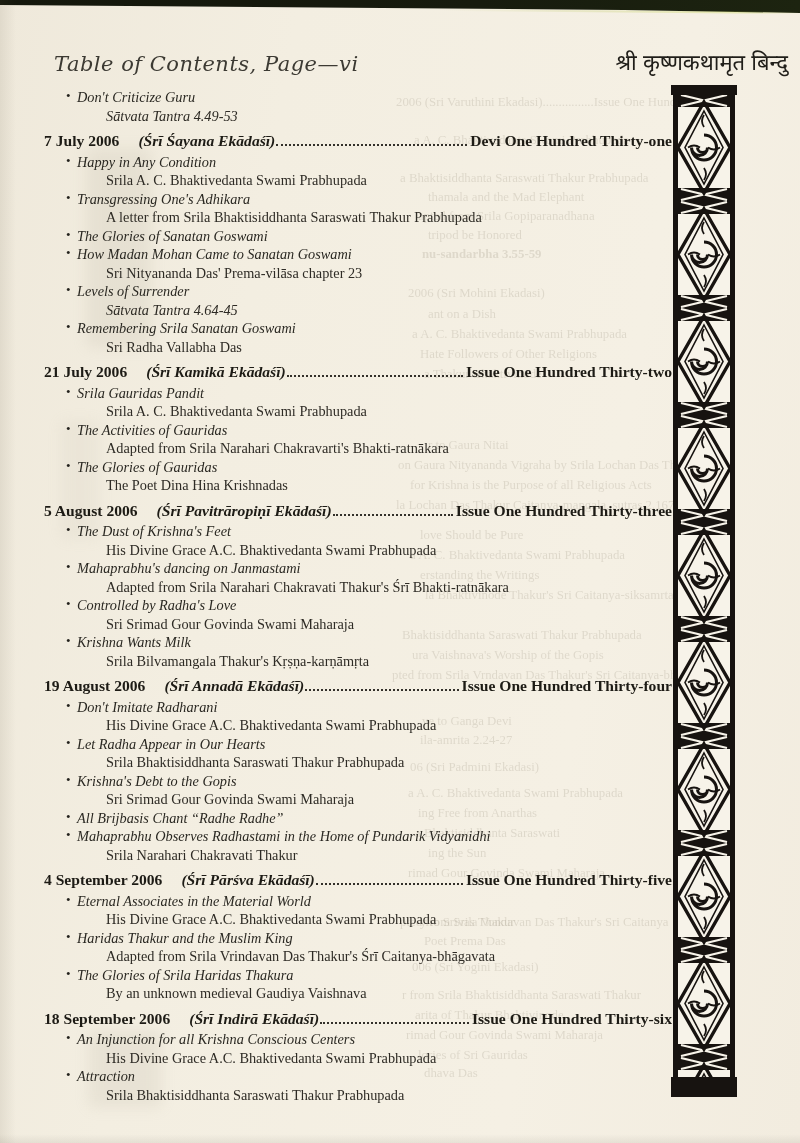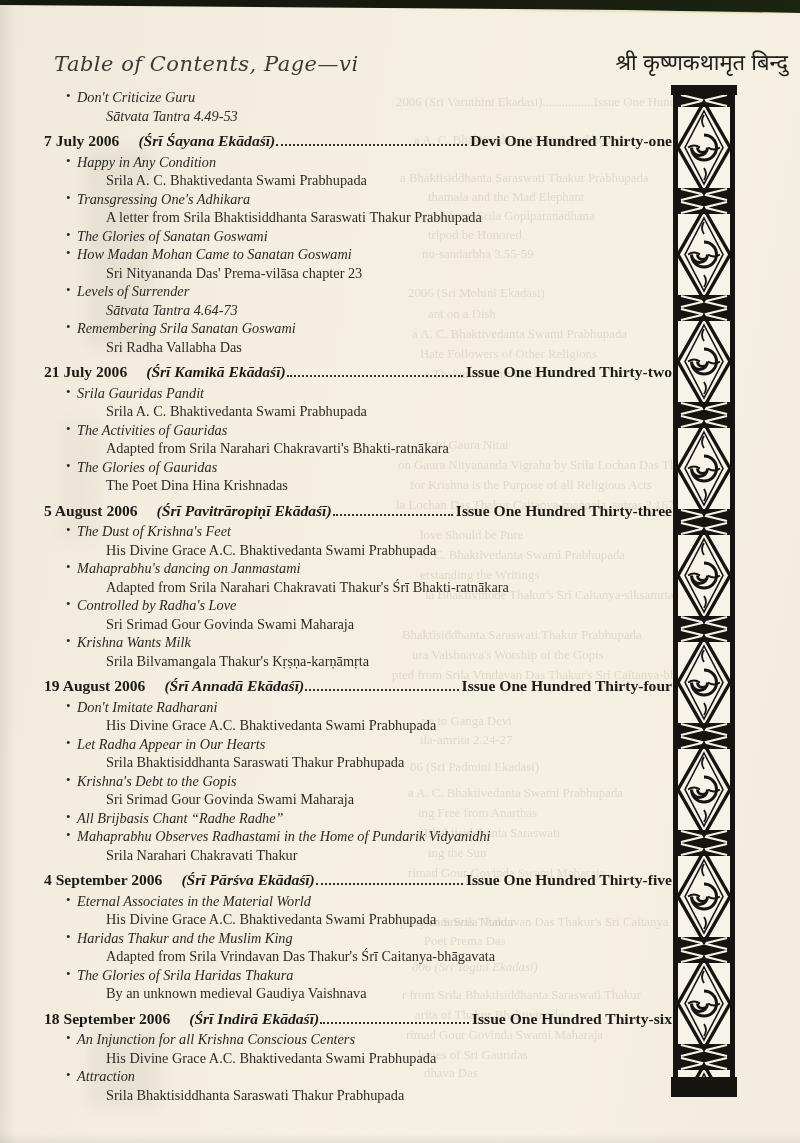--- a/index.html
+++ b/index.html
@@ -79,21 +79,21 @@
   <div class="ghost-layer">
     <div class="ghost-block gb1"></div>
     <div class="ghost-block gb2"></div>
     <div class="ghost-block gb3"></div>
   <span class="ghost-line" style="left: 396px; top: 95px;">2006 (Sri Varuthini Ekadasi)................Issue One Hundred</span>
       <span class="ghost-line" style="left: 414px; top: 133px;">a A. C. Bhaktivedanta Swami Prabhupada</span>
       <span class="ghost-line" style="left: 400px; top: 171px;">a Bhaktisiddhanta Saraswati Thakur Prabhupada</span>
       <span class="ghost-line" style="left: 428px; top: 190px;">thamala and the Mad Elephant</span>
       <span class="ghost-line" style="left: 418px; top: 209px;">apted from Srila Gopiparanadhana</span>
       <span class="ghost-line" style="left: 428px; top: 228px;">tripod be Honored</span>
-      <span class="ghost-line" style="left: 422px; top: 247px;">nu-sandarbha 3.55-59</span>
+      <span class="ghost-line" style="left: 422px; top: 247px; font-weight: bold;">nu-sandarbha 3.55-59</span>
       <span class="ghost-line" style="left: 408px; top: 286px;">2006 (Sri Mohini Ekadasi)</span>
       <span class="ghost-line" style="left: 428px; top: 307px;">ant on a Dish</span>
       <span class="ghost-line" style="left: 412px; top: 327px;">a A. C. Bhaktivedanta Swami Prabhupada</span>
       <span class="ghost-line" style="left: 420px; top: 347px;">Hate Followers of Other Religions</span>
       <span class="ghost-line" style="left: 424px; top: 367px;">a Thakur Bhaktivinode</span>
       <span class="ghost-line" style="left: 428px; top: 438px;">r to Gaura Nitai</span>
       <span class="ghost-line" style="left: 398px; top: 458px;">on Gaura Nityananda Vigraha by Srila Lochan Das Thakur</span>
       <span class="ghost-line" style="left: 410px; top: 478px;">for Krishna is the Purpose of all Religious Acts</span>
       <span class="ghost-line" style="left: 396px; top: 498px;">la Lochan Das Thakur Caitanya-mangala, sutras 2.167-170</span>
       <span class="ghost-line" style="left: 420px; top: 528px;">love Should be Pure</span>
@@ -107,21 +107,21 @@
       <span class="ghost-line" style="left: 420px; top: 733px;">ila-amrita 2.24-27</span>
       <span class="ghost-line" style="left: 410px; top: 760px;">06 (Sri Padmini Ekadasi)</span>
       <span class="ghost-line" style="left: 408px; top: 786px;">a A. C. Bhaktivedanta Swami Prabhupada</span>
       <span class="ghost-line" style="left: 418px; top: 806px;">ing Free from Anarthas</span>
       <span class="ghost-line" style="left: 415px; top: 826px;">a Bhaktisiddhanta Saraswati</span>
       <span class="ghost-line" style="left: 428px; top: 846px;">ing the Sun</span>
       <span class="ghost-line" style="left: 408px; top: 866px;">rimad Gour Govinda Swami Maharaja</span>
       <span class="ghost-line" style="left: 400px; top: 915px;">pted from Srila Vondavan Das Thakur's Sri Caitanya</span>
       <span class="ghost-line" style="left: 420px; top: 915px;">y to Srivas Thakur</span>
       <span class="ghost-line" style="left: 424px; top: 934px;">Poet Prema Das</span>
-      <span class="ghost-line" style="left: 412px; top: 960px; font-style: italic;">006 (Sri Yogini Ekadasi)</span>
+      <span class="ghost-line" style="left: 412px; top: 960px;">006 (Sri Yogini Ekadasi)</span>
       <span class="ghost-line" style="left: 402px; top: 988px;">r from Srila Bhaktisiddhanta Saraswati Thakur</span>
       <span class="ghost-line" style="left: 415px; top: 1008px;">arita of Thakur Bhaktivinode</span>
       <span class="ghost-line" style="left: 406px; top: 1028px;">rimad Gour Govinda Swami Maharaja</span>
       <span class="ghost-line" style="left: 418px; top: 1048px;">lories of Sri Gauridas</span>
       <span class="ghost-line" style="left: 424px; top: 1066px;">dhava Das</span>
     </div>
 
   <div class="toc">
       <div class="line t"><span class="bullet">•</span><span class="t-text">Don't Criticize Guru</span></div>
       <div class="line s bk">Sātvata Tantra 4.49-53</div>
@@ -133,21 +133,21 @@
           <span class="h-issue">Devi One Hundred Thirty-one</span>
         </div>
         <div class="line t"><span class="bullet">•</span><span class="t-text">Happy in Any Condition</span></div>
         <div class="line s">Srila A. C. Bhaktivedanta Swami Prabhupada</div>
         <div class="line t"><span class="bullet">•</span><span class="t-text">Transgressing One's Adhikara</span></div>
         <div class="line s">A letter from Srila Bhaktisiddhanta Saraswati Thakur Prabhupada</div>
         <div class="line t"><span class="bullet">•</span><span class="t-text">The Glories of Sanatan Goswami</span></div>
         <div class="line t"><span class="bullet">•</span><span class="t-text">How Madan Mohan Came to Sanatan Goswami</span></div>
         <div class="line s">Sri Nityananda Das' Prema-vilāsa chapter 23</div>
         <div class="line t"><span class="bullet">•</span><span class="t-text">Levels of Surrender</span></div>
-        <div class="line s bk">Sātvata Tantra 4.64-73</div>
+        <div class="line s bk">Sātvata Tantra 4.64-45</div>
         <div class="line t"><span class="bullet">•</span><span class="t-text">Remembering Srila Sanatan Goswami</span></div>
         <div class="line s">Sri Radha Vallabha Das</div>
       </div>
       <div class="section">
         <div class="heading">
           <span class="h-date">21 July 2006</span>
           <span class="h-fest">(Śrī Kamikā Ekādaśī)</span>
           <span class="dots"></span>
           <span class="h-issue">Issue One Hundred Thirty-two</span>
         </div>

